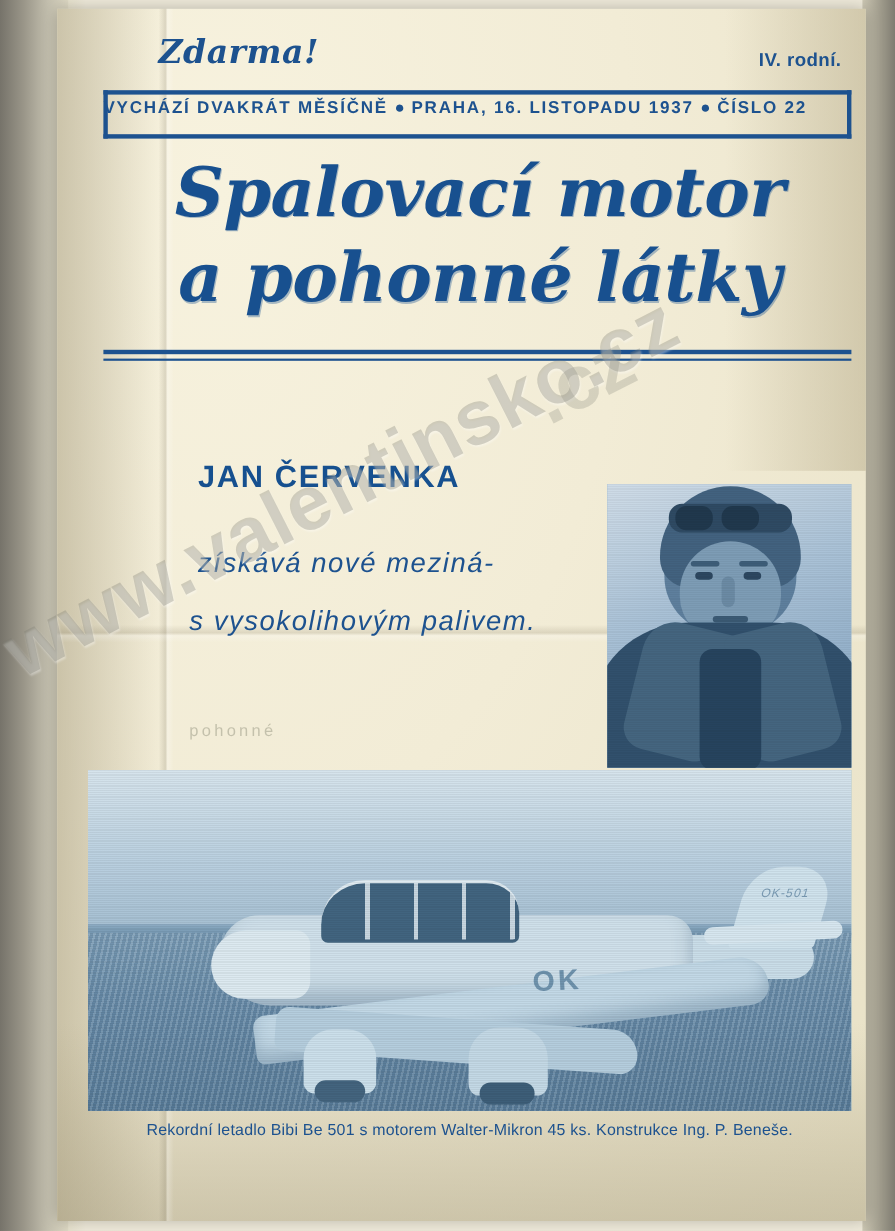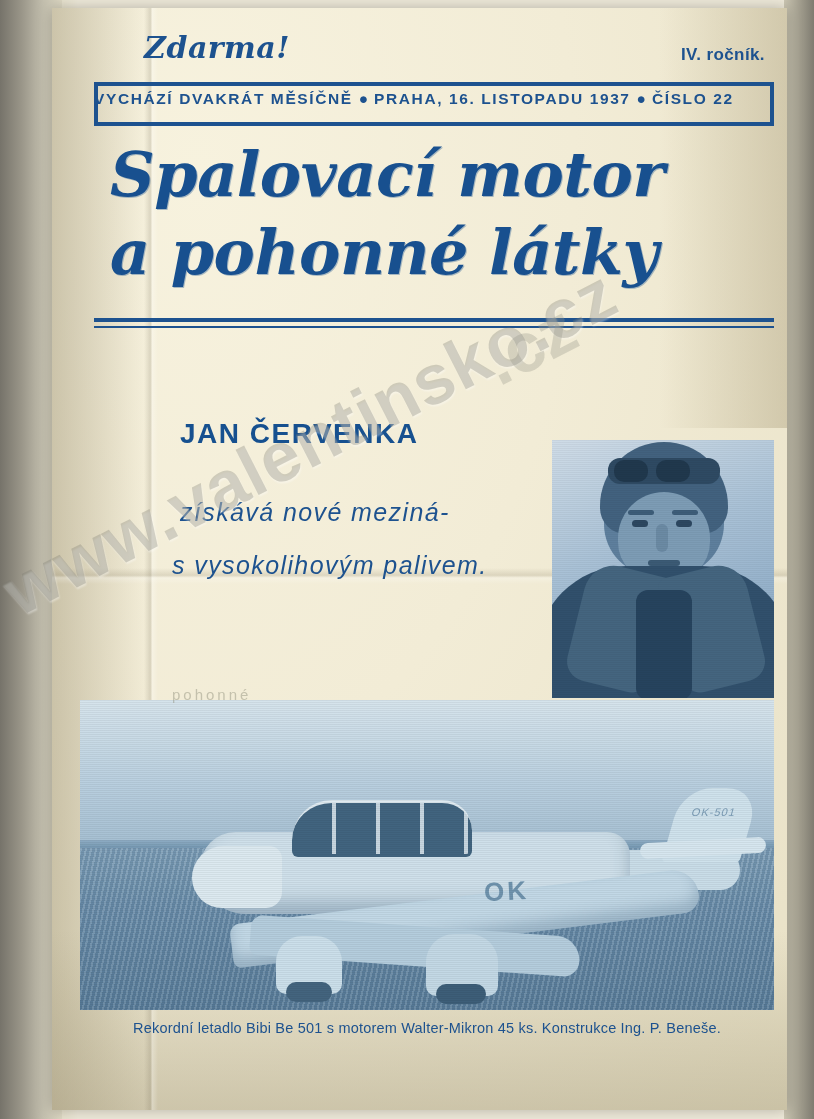--- a/index.html
+++ b/index.html
@@ -107,21 +107,22 @@
     text-align: left;
     font-size: 15.5px;
     font-weight: bold;
     letter-spacing: 1.6px;
     color: #1d528f;
   }
   .issue-line .dot { letter-spacing: 0; padding: 0 6px; }
 
   .title-block {
     position: absolute;
-    left: 58px; top: 128px; width: 680px;
+    left: 44px; top: 128px; width: 680px;
+    text-align: center;
   }
   .title-line {
     font-family: "DejaVu Serif", serif;
     font-style: italic;
     font-weight: bold;
     font-size: 62px;
     line-height: 78px;
     color: #18508f;
     letter-spacing: -0.5px;
     text-shadow: 1px 1px 0 rgba(24,80,143,0.35);
@@ -378,41 +379,40 @@
     pointer-events: none;
   }
   .ghost-text {
     position: absolute;
     left: 120px; top: 648px;
     width: 560px;
     font-size: 15px;
     color: rgba(140,140,120,0.45);
     letter-spacing: 3px;
     pointer-events: none;
-    margin-top: 30px;
   }
 </style>
 </head>
 <body>
 
 <div id="page">
 
   <div class="scan-bg"></div>
   <div class="scan-dark-left"></div>
   <div class="scan-right-strip"></div>
 
   <div class="page-sheet">
     <div class="sheet-stain-a"></div>
     <div class="sheet-stain-b"></div>
     <div class="sheet-stain-c"></div>
     <div class="crease-v"></div>
     <div class="crease-h"></div>
 
     <div class="free-label">Zdarma!</div>
-    <div class="volume-label">IV. ročník.</div>
+    <div class="volume-label">IV. rodní.</div>
 
     <div class="rule-top"></div>
     <div class="rule-bottom"></div>
     <div class="rule-left-cap"></div>
     <div class="rule-right-cap"></div>
 
     <div class="issue-line">
       <span>VYCHÁZÍ DVAKRÁT MĚSÍČNĚ</span><span class="dot">●</span><span>PRAHA, 16. LISTOPADU 1937</span><span class="dot">●</span><span>ČÍSLO 22</span>
     </div>
 

